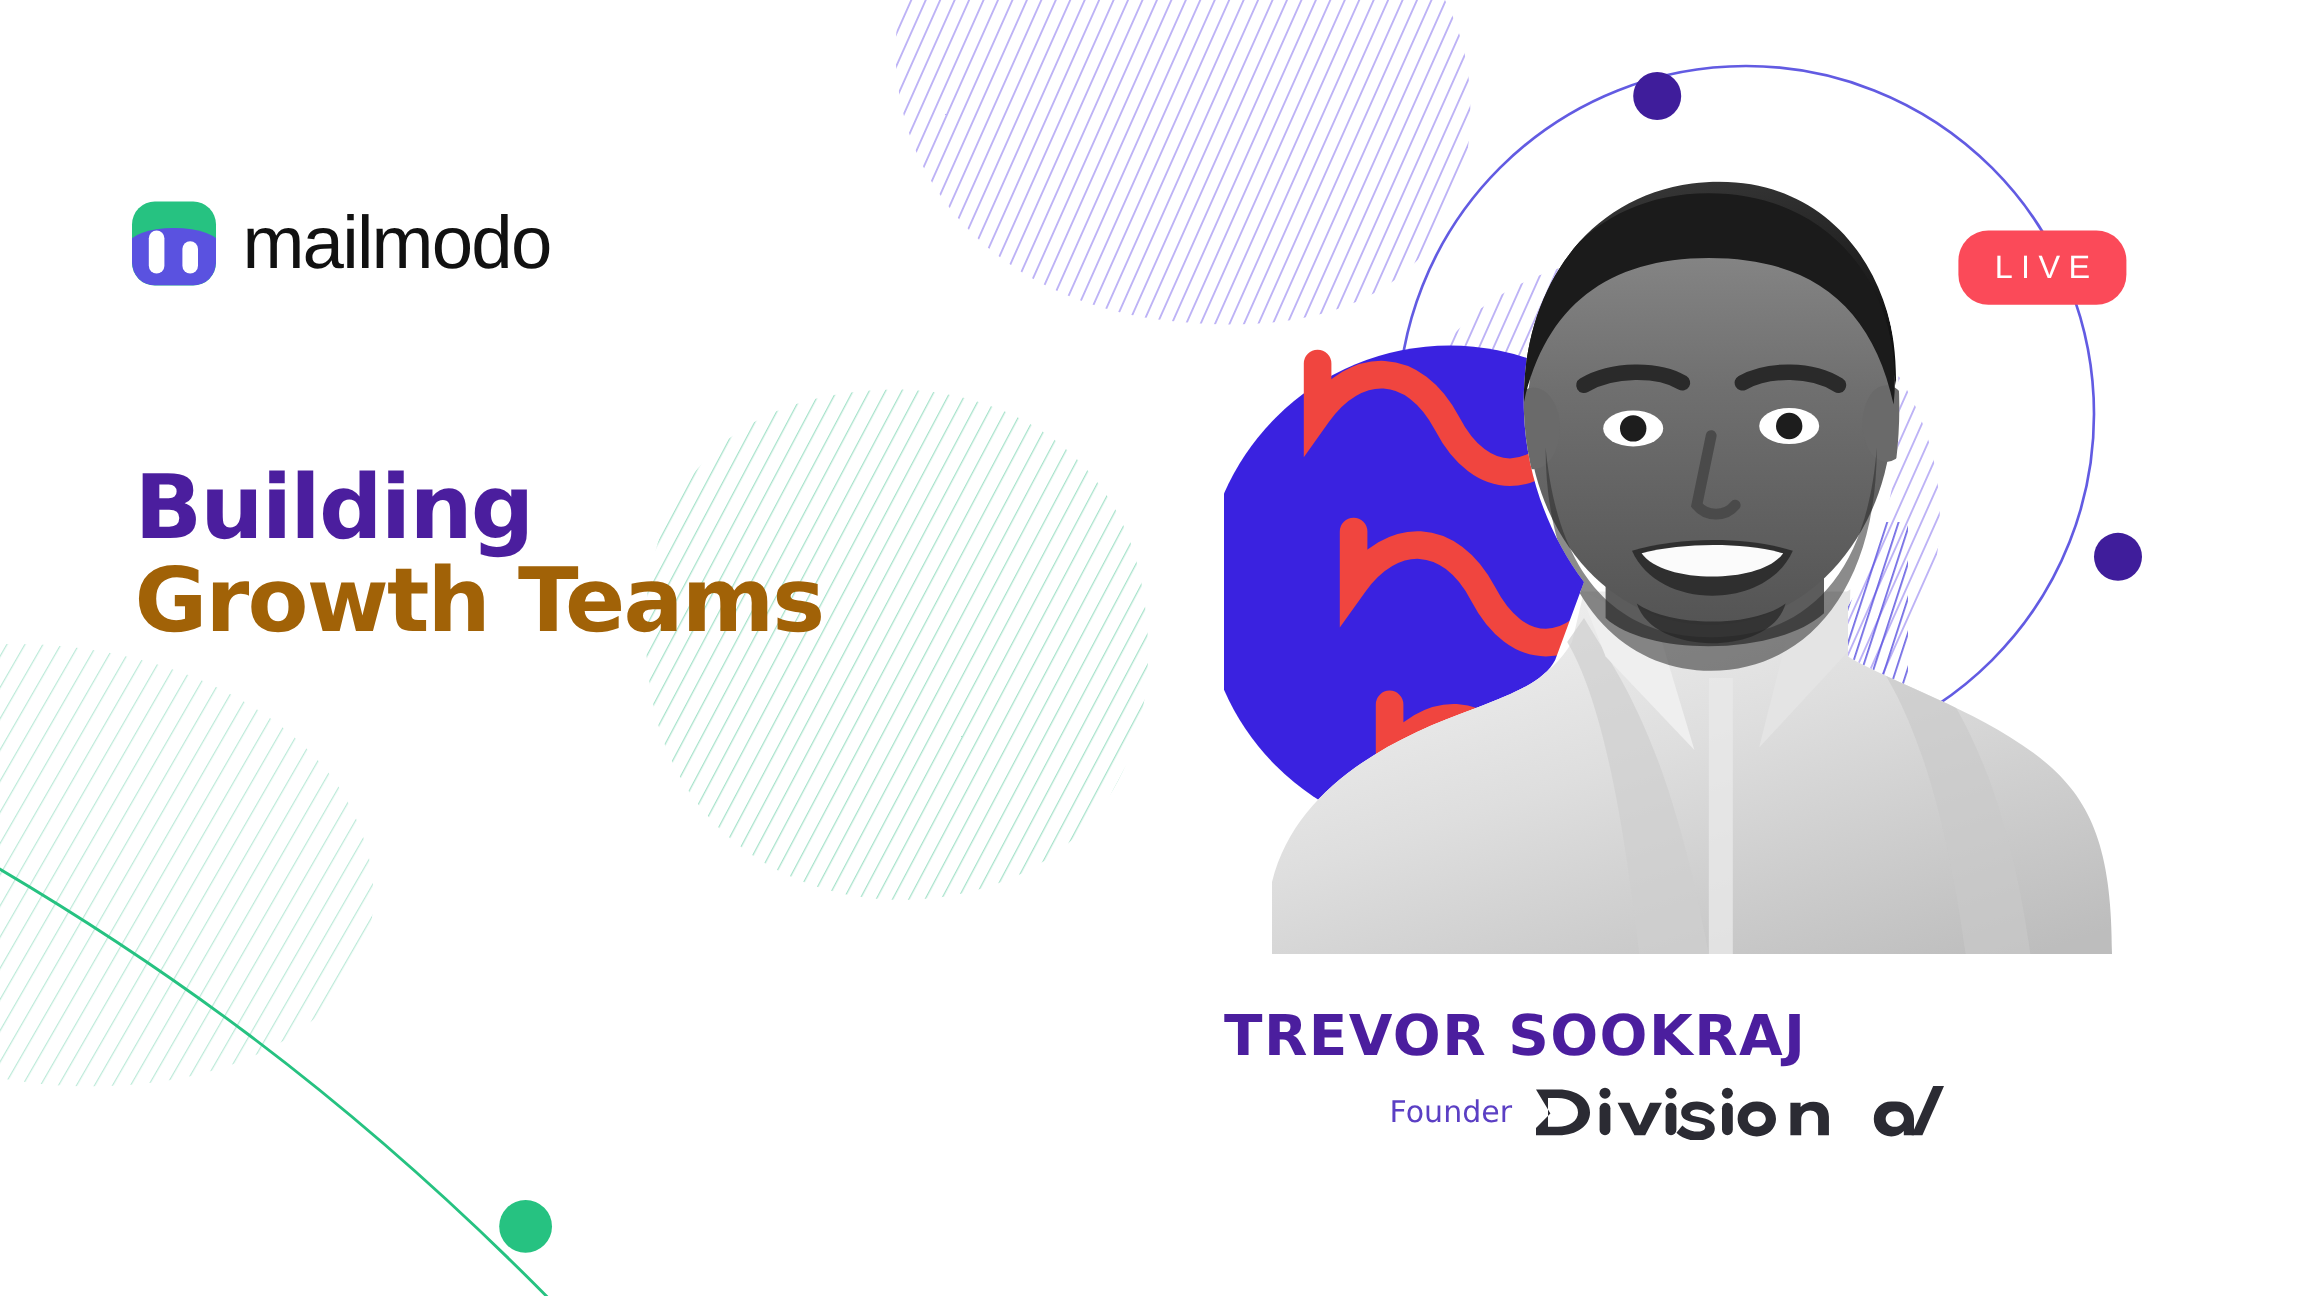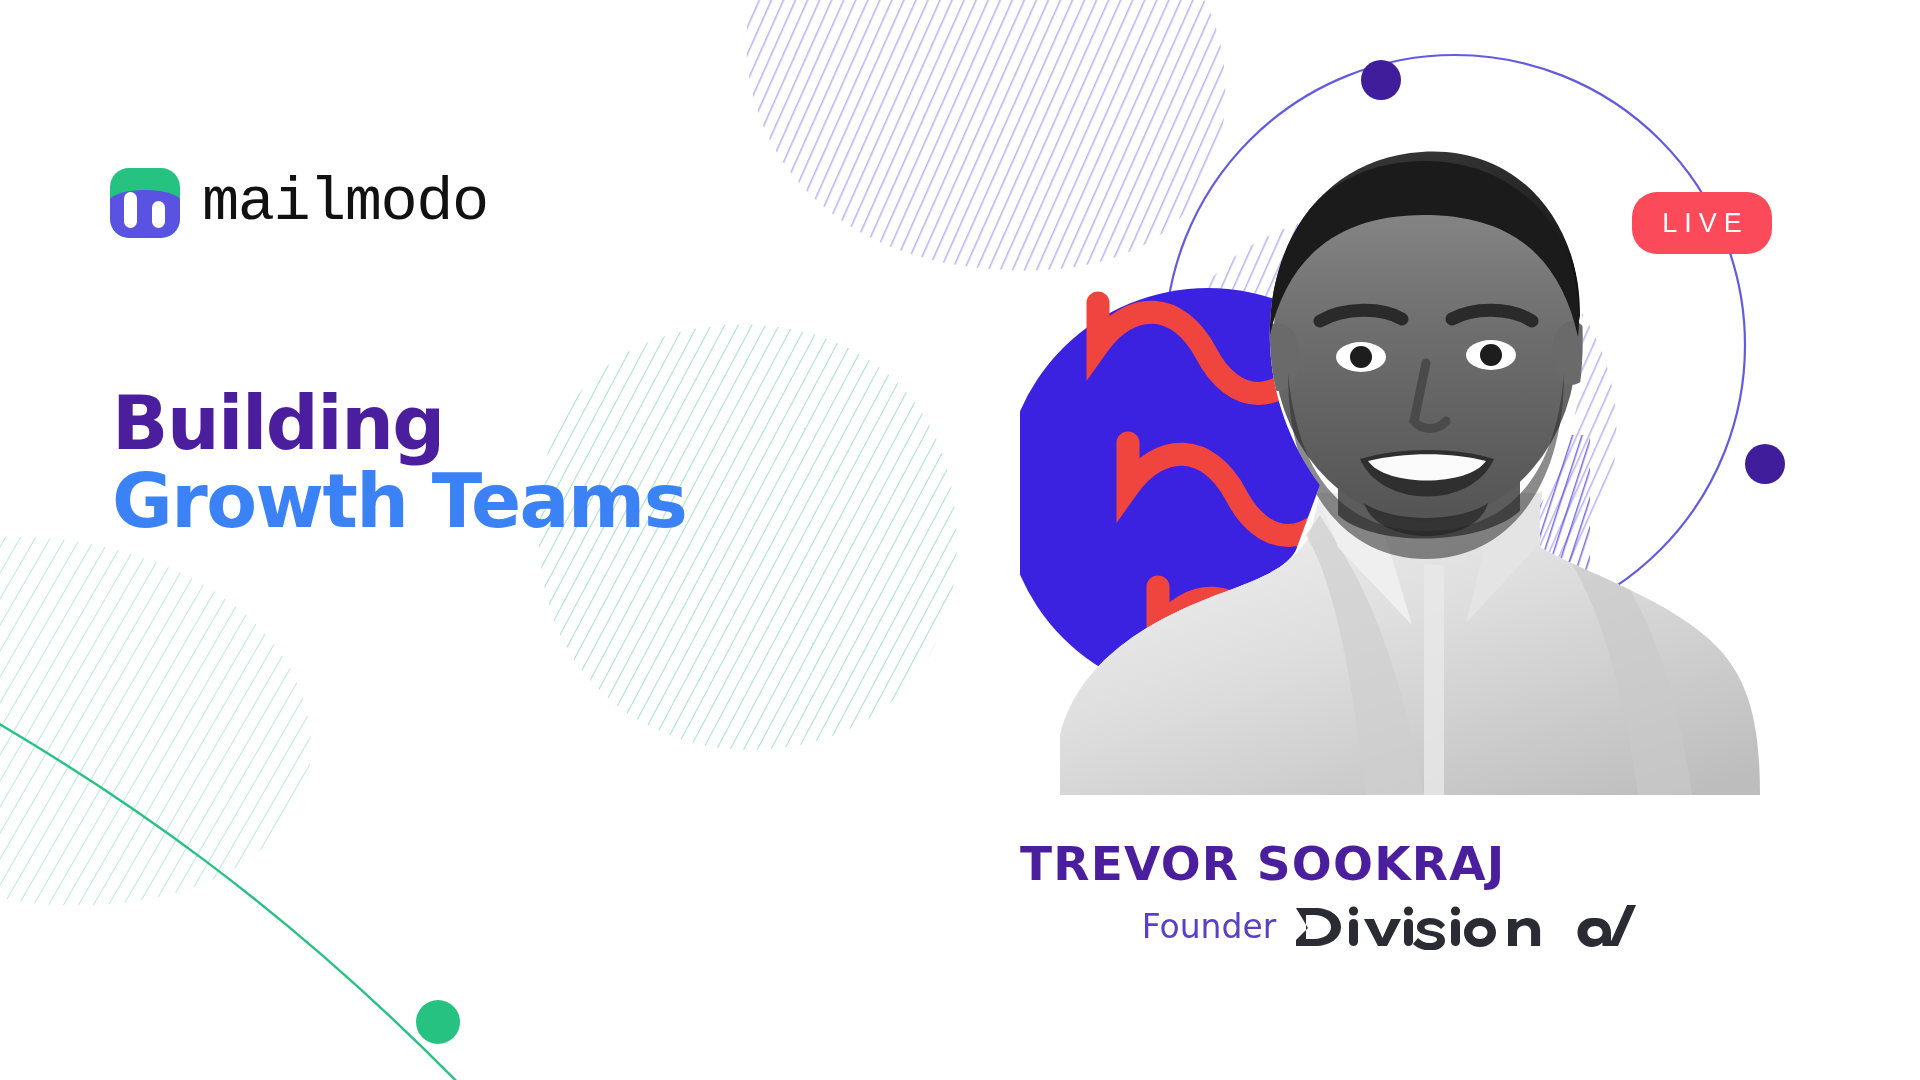--- a/index.html
+++ b/index.html
@@ -18,45 +18,45 @@
 
   
   #logo-block{position:absolute;left:110px;top:168px;display:flex;align-items:center;gap:22px;}
   #logo-mark{position:relative;width:70px;height:70px;border-radius:19px;overflow:hidden;background:#26C281;flex:none;}
   #logo-mark .bottom{position:absolute;left:0;bottom:0;width:100%;height:48%;background:#5A52E0;border-radius:0 0 19px 19px;}
   #logo-mark .bottom:before{content:"";position:absolute;left:-4%;top:-14px;width:108%;height:28px;background:#5A52E0;border-radius:50% 50% 0 0;}
   #logo-mark .bar{position:absolute;width:13px;border-radius:7px;background:#fff;}
   #logo-mark .bar.b1{left:14px;top:24px;height:36px;}
   #logo-mark .bar.b2{left:42px;top:33px;height:27px;}
   #logo-word{font-size:62px;line-height:1;font-weight:400;color:#111111;letter-spacing:-1.5px;
-             font-family:Liberation Mono, monospace;}
+             font-family:Liberation Sans, sans-serif;}
 
   
   #headline{position:absolute;left:112px;top:384px;width:820px;}
   #headline .ln{display:block;font-weight:bold;font-size:74px;line-height:1.06;letter-spacing:-1.5px;
                 font-family:"DejaVu Sans","Liberation Sans",sans-serif;white-space:nowrap;}
   .c-purple{color:#4B1E9E;}
-  .c-green{color:#3b82f6;}
+  .c-green{color:#a16207;}
 
   
   #live-badge{position:absolute;left:1632px;top:192px;width:140px;height:62px;border-radius:25px;
               background:#FB4A59;display:flex;align-items:center;justify-content:center;}
   #live-badge span{color:#ffffff;font-size:27px;font-weight:500;letter-spacing:7px;text-indent:7px;
                    font-family:"Liberation Sans",sans-serif;}
 
   
   #photo-wrap{position:absolute;left:1020px;top:95px;width:740px;height:700px;overflow:hidden;}
   #photo-svg{position:absolute;left:0;top:0;width:740px;height:700px;}
 
   
   #speaker{position:absolute;left:1020px;top:838px;width:740px;text-align:left;}
   #speaker-name{font-size:47px;font-weight:bold;color:#4B1E9E;letter-spacing:1.2px;line-height:1.1;
                 font-family:"DejaVu Sans","Liberation Sans",sans-serif;}
   #speaker-role-row{margin-top:14px;display:flex;align-items:center;justify-content:center;gap:18px;}
-  #speaker-role{font-size:33px;color:#5B3FC4;font-weight:400;font-family:"DejaVu Sans","Liberation Sans",sans-serif;}
+  #speaker-role{font-size:25px;color:#5B3FC4;font-weight:400;font-family:"DejaVu Sans","Liberation Sans",sans-serif;}
   #company-logo{display:flex;align-items:center;}
   #company-logo svg{display:block;}
 </style>
 </head>
 <body>
 
 <div id="stage">
 
   <svg id="bg-svg" class="deco" viewBox="0 0 1920 1080">
     <defs>

